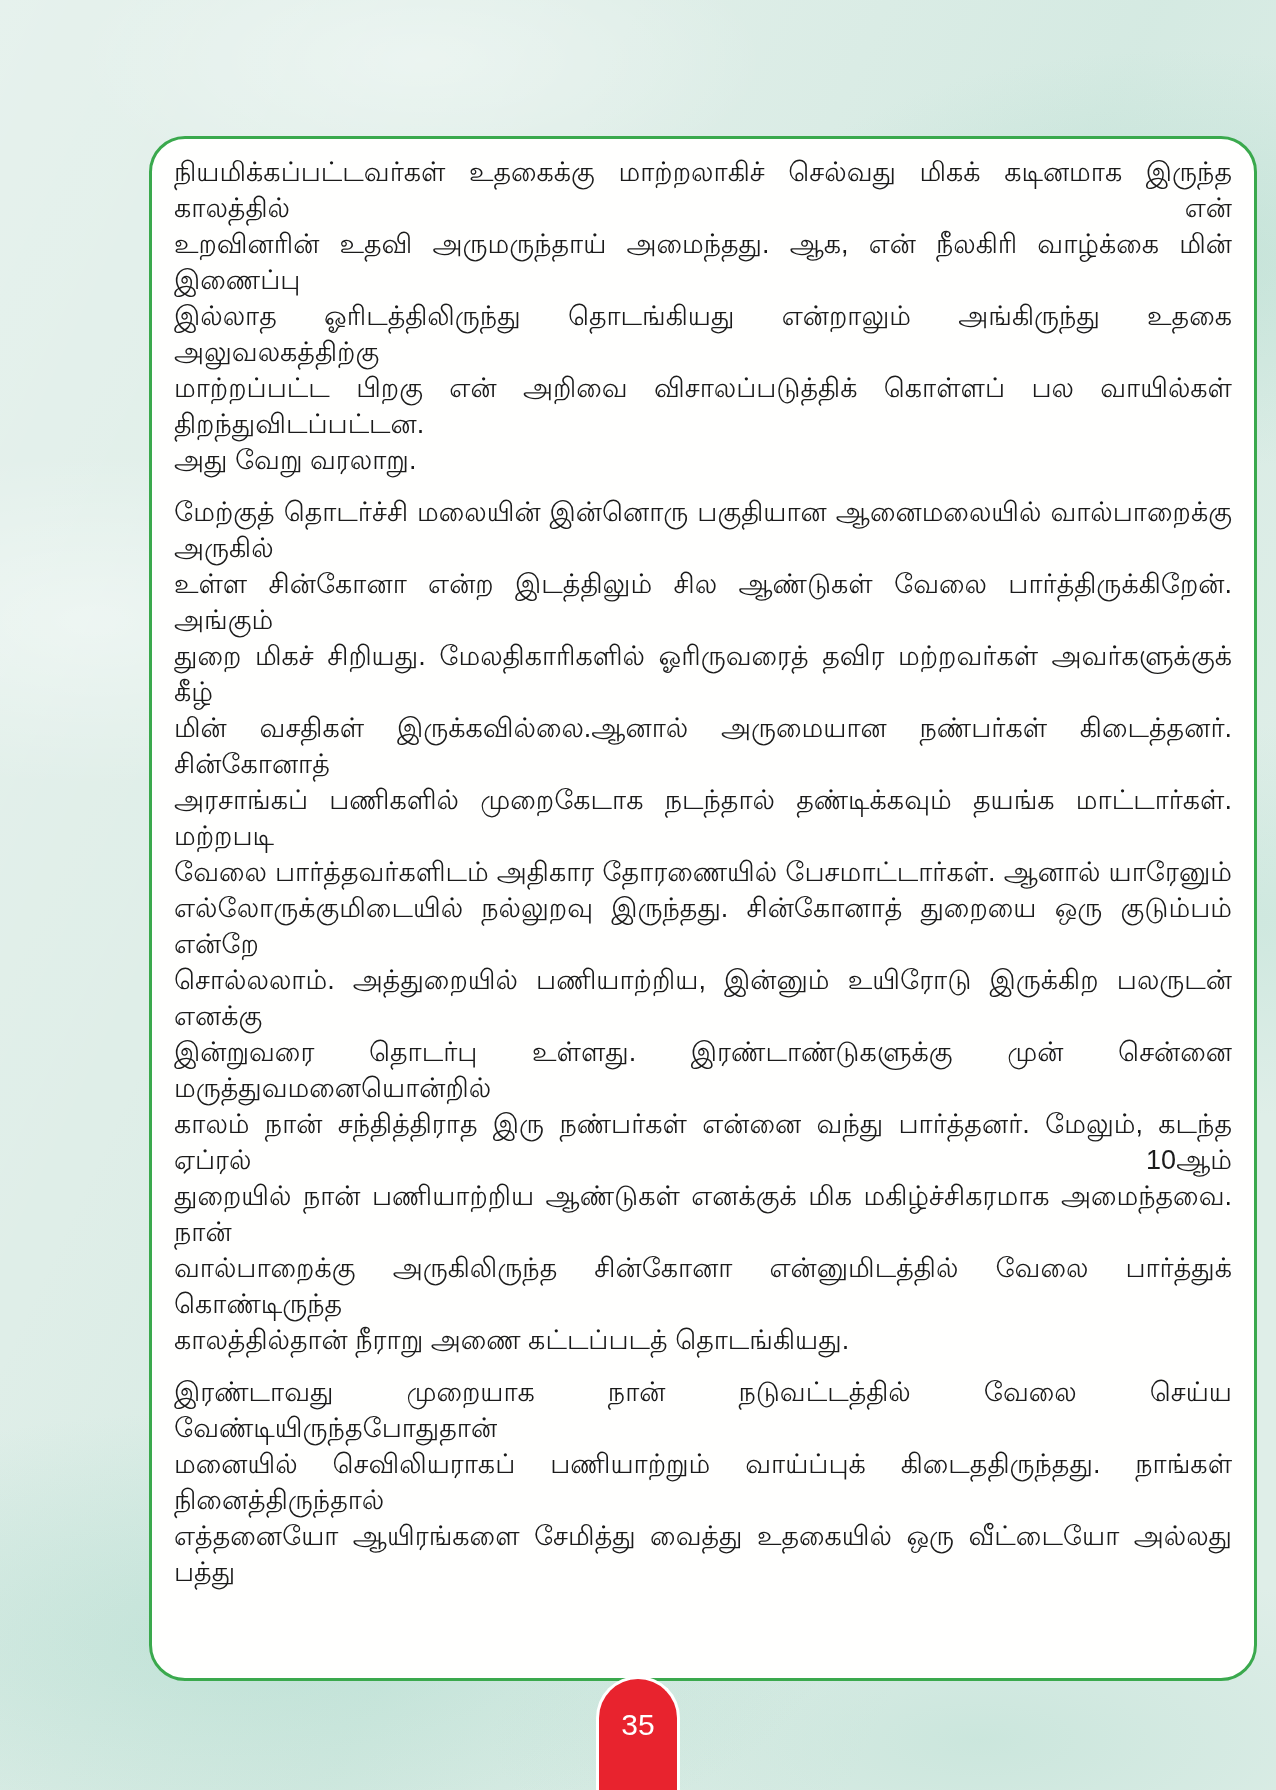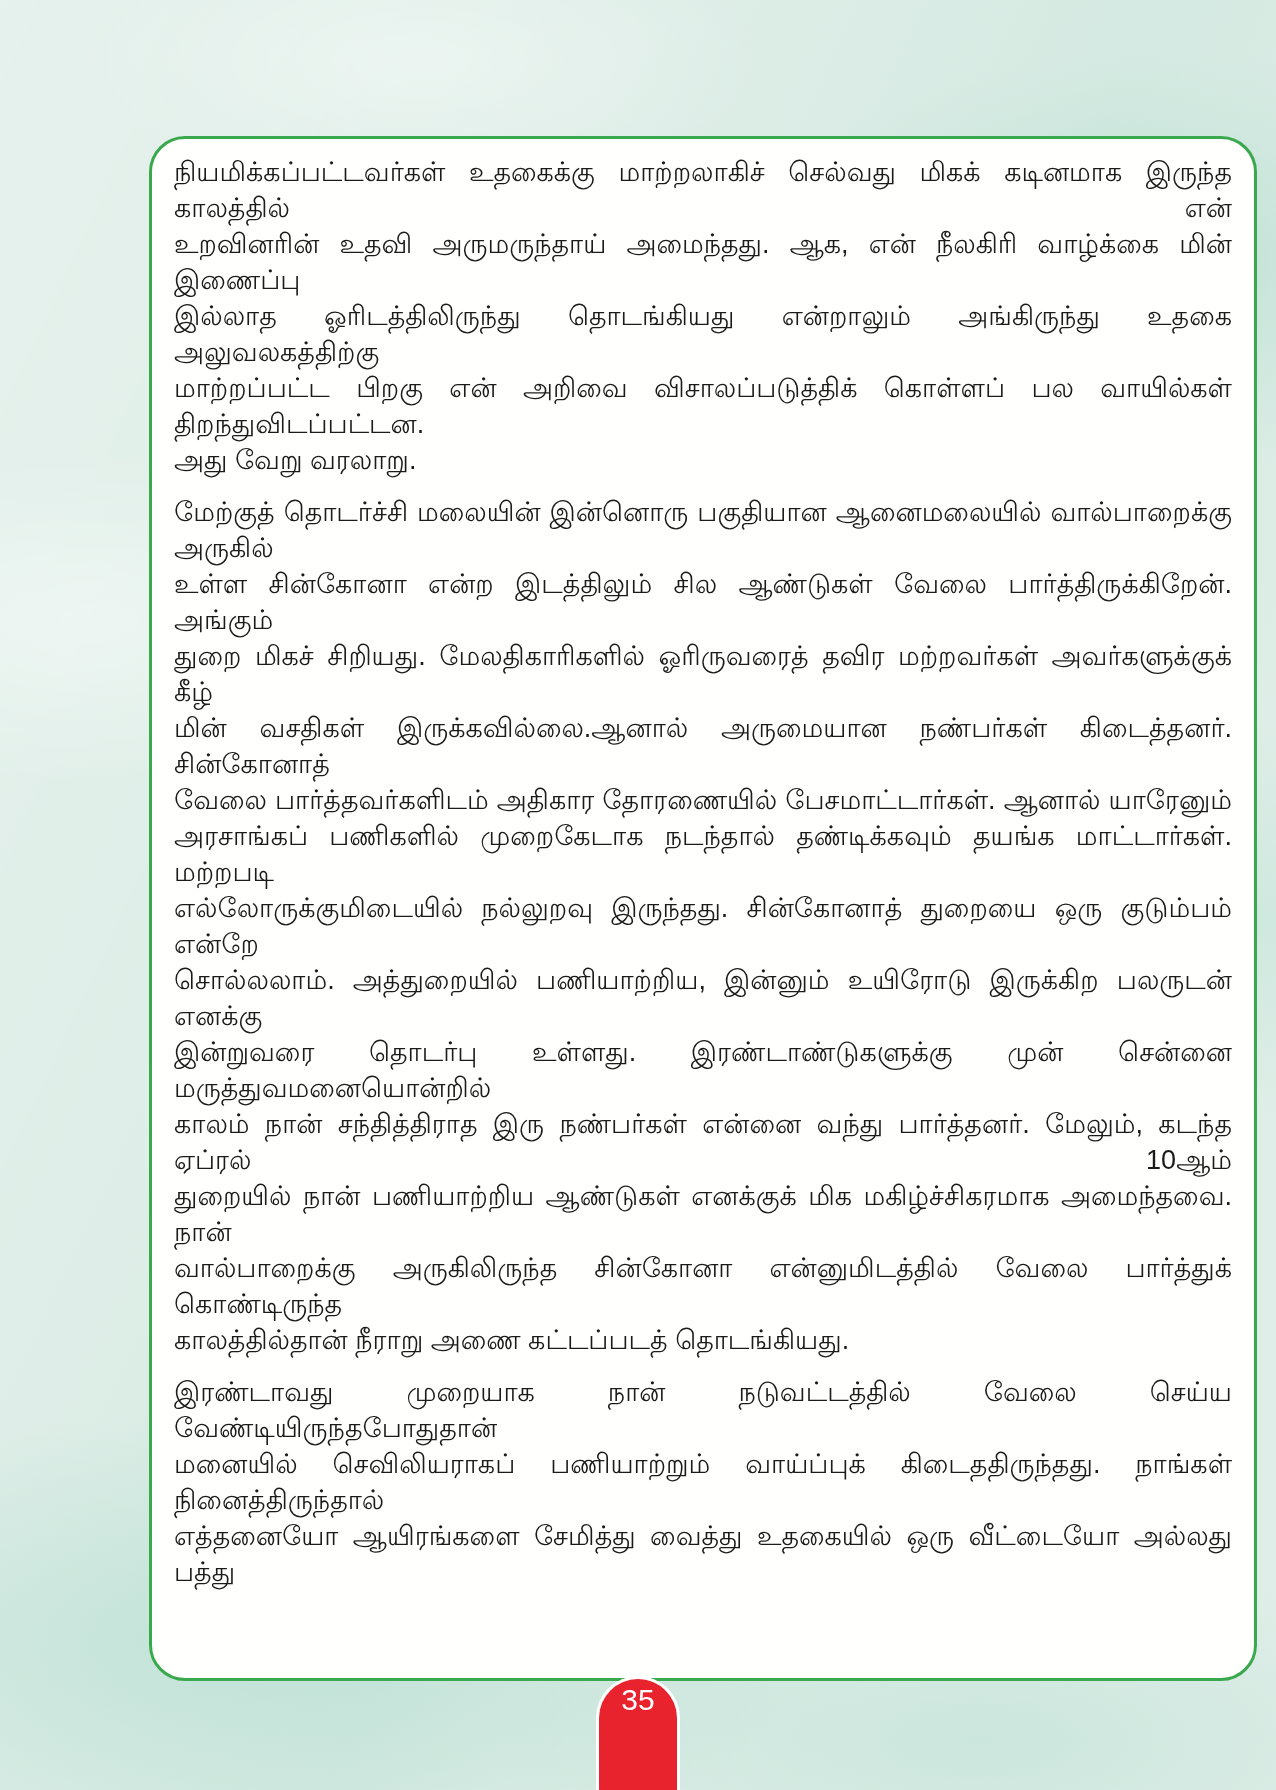--- a/index.html
+++ b/index.html
@@ -49,43 +49,43 @@
     border:3px solid #ffffff;
     border-bottom:none;
     border-radius:42px 42px 0 0;
     box-sizing:border-box;
     display:flex;justify-content:center;
   }
   .num{
     color:#ffffff;
     font-size:30px;
     font-weight:400;
-    margin-top:4px;
+    margin-top:29px;
   }
 </style>
 </head>
 <body>
 
 <div class="page">
   <div class="panel">
     <div class="content">
         <div class="para">
           <div class="line">நியமிக்கப்பட்டவர்கள் உதகைக்கு மாற்றலாகிச் செல்வது மிகக் கடினமாக இருந்த காலத்தில் என்</div>
           <div class="line">உறவினரின் உதவி அருமருந்தாய் அமைந்தது. ஆக,  என் நீலகிரி வாழ்க்கை மின் இணைப்பு</div>
           <div class="line">இல்லாத ஓரிடத்திலிருந்து தொடங்கியது என்றாலும் அங்கிருந்து உதகை அலுவலகத்திற்கு</div>
           <div class="line">மாற்றப்பட்ட பிறகு என் அறிவை விசாலப்படுத்திக் கொள்ளப் பல வாயில்கள் திறந்துவிடப்பட்டன.</div>
           <div class="line last">அது வேறு வரலாறு.</div>
         </div>
         <div class="para">
           <div class="line">மேற்குத் தொடர்ச்சி மலையின் இன்னொரு பகுதியான ஆனைமலையில் வால்பாறைக்கு அருகில்</div>
           <div class="line">உள்ள சின்கோனா என்ற இடத்திலும் சில ஆண்டுகள் வேலை பார்த்திருக்கிறேன்.  அங்கும்</div>
           <div class="line">துறை மிகச் சிறியது. மேலதிகாரிகளில் ஓரிருவரைத் தவிர மற்றவர்கள்  அவர்களுக்குக் கீழ்</div>
           <div class="line">மின் வசதிகள் இருக்கவில்லை.ஆனால் அருமையான நண்பர்கள் கிடைத்தனர். சின்கோனாத்</div>
+          <div class="line">அரசாங்கப் பணிகளில் முறைகேடாக நடந்தால் தண்டிக்கவும் தயங்க மாட்டார்கள். மற்றபடி</div>
           <div class="line">வேலை பார்த்தவர்களிடம் அதிகார தோரணையில் பேசமாட்டார்கள். ஆனால் யாரேனும்</div>
-          <div class="line">அரசாங்கப் பணிகளில் முறைகேடாக நடந்தால் தண்டிக்கவும் தயங்க மாட்டார்கள். மற்றபடி</div>
           <div class="line">எல்லோருக்குமிடையில் நல்லுறவு இருந்தது.  சின்கோனாத் துறையை ஒரு குடும்பம் என்றே</div>
           <div class="line">சொல்லலாம். அத்துறையில் பணியாற்றிய, இன்னும் உயிரோடு இருக்கிற பலருடன் எனக்கு</div>
           <div class="line">இன்றுவரை தொடர்பு உள்ளது. இரண்டாண்டுகளுக்கு முன் சென்னை மருத்துவமனையொன்றில்</div>
           <div class="line">காலம் நான் சந்தித்திராத இரு நண்பர்கள் என்னை வந்து பார்த்தனர். மேலும், கடந்த ஏப்ரல் 10ஆம்</div>
           <div class="line">துறையில் நான் பணியாற்றிய ஆண்டுகள் எனக்குக் மிக மகிழ்ச்சிகரமாக அமைந்தவை. நான்</div>
           <div class="line">வால்பாறைக்கு அருகிலிருந்த சின்கோனா என்னுமிடத்தில் வேலை பார்த்துக் கொண்டிருந்த</div>
           <div class="line last">காலத்தில்தான் நீராறு அணை கட்டப்படத் தொடங்கியது.</div>
         </div>
         <div class="para">
           <div class="line">இரண்டாவது முறையாக நான் நடுவட்டத்தில் வேலை செய்ய வேண்டியிருந்தபோதுதான்</div>

